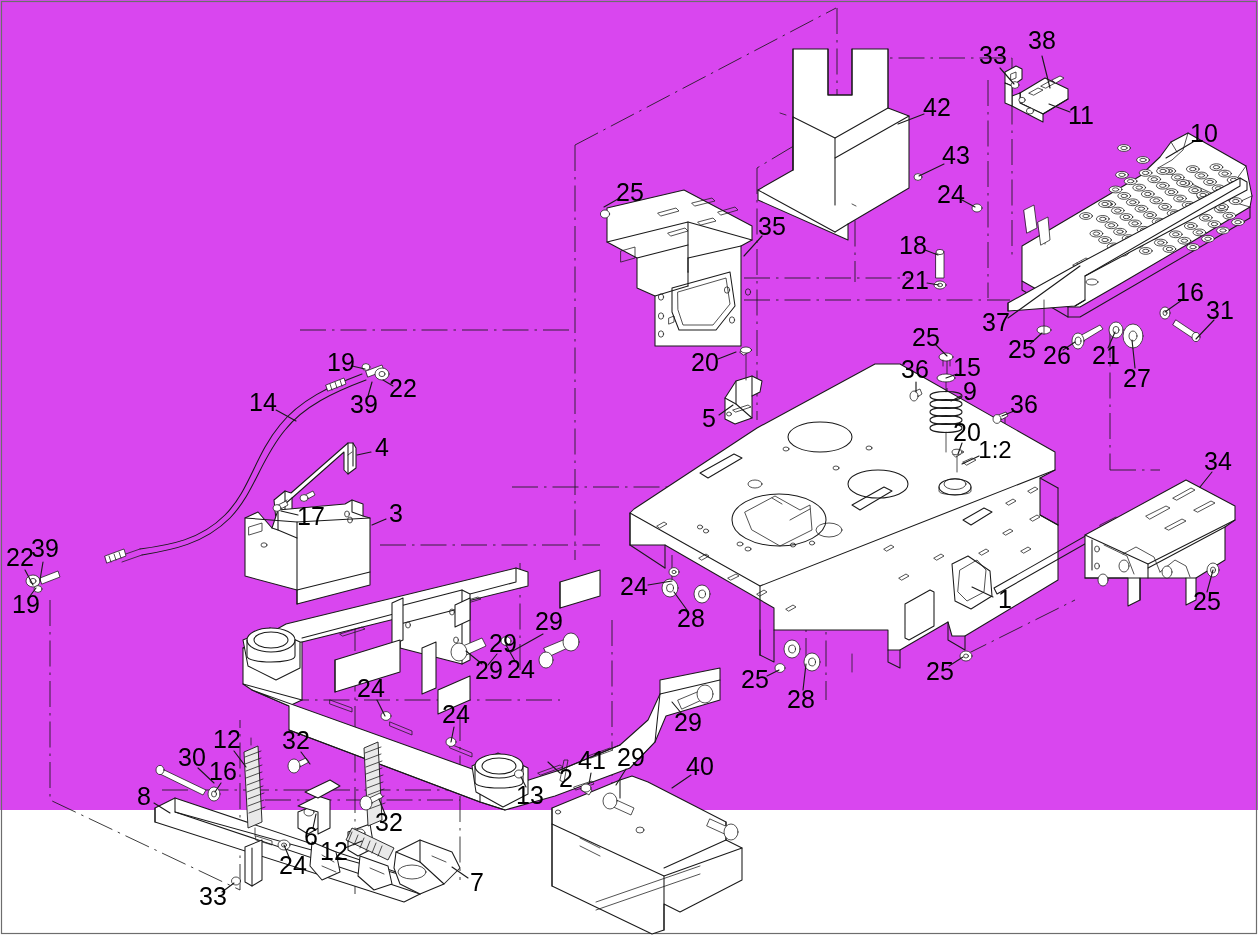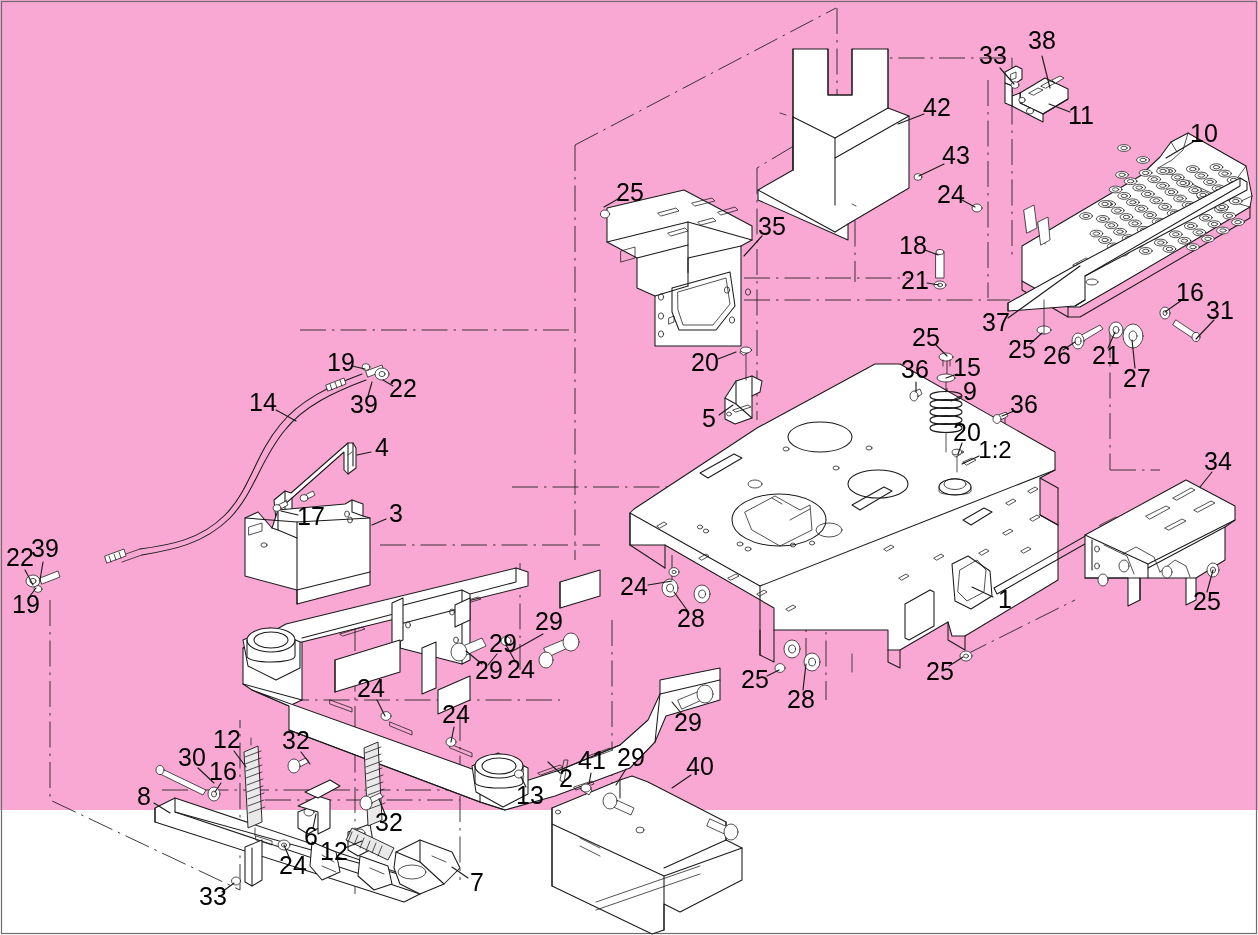--- a/index.html
+++ b/index.html
@@ -1,18 +1,18 @@
 <!DOCTYPE html>
 <html><head>
 <meta charset="utf-8">
 <style>
   html,body{margin:0;padding:0;background:#ffffff;}
   body{width:1258px;height:935px;overflow:hidden;
        font-family:"Liberation Sans",sans-serif;}
-  #diagram-root{position:relative;width:1258px;height:810px;background:#f9a8d4;}
+  #diagram-root{position:relative;width:1258px;height:810px;background:#d946ef;}
   svg{display:block;}
   .ln{fill:none;stroke:#1a1a1a;stroke-width:1.05;stroke-linecap:round;stroke-linejoin:round;}
   .ln-t{fill:none;stroke:#1a1a1a;stroke-width:0.75;stroke-linecap:round;stroke-linejoin:round;}
   .fillw{fill:#ffffff;stroke:#1a1a1a;stroke-width:1.05;stroke-linejoin:round;stroke-linecap:round;}
   .fillw-t{fill:#ffffff;stroke:#1a1a1a;stroke-width:0.75;stroke-linejoin:round;stroke-linecap:round;}
   .fillg{fill:#e9e9e9;stroke:#1a1a1a;stroke-width:0.9;stroke-linejoin:round;}
   .dash{fill:none;stroke:#1a1a1a;stroke-width:0.85;
         stroke-dasharray:26 6 2.5 6;stroke-linecap:butt;}
   .lead{fill:none;stroke:#1a1a1a;stroke-width:1.15;stroke-linecap:round;}
   .lbl{font-family:"Liberation Sans",sans-serif;font-size:25px;fill:#000;

